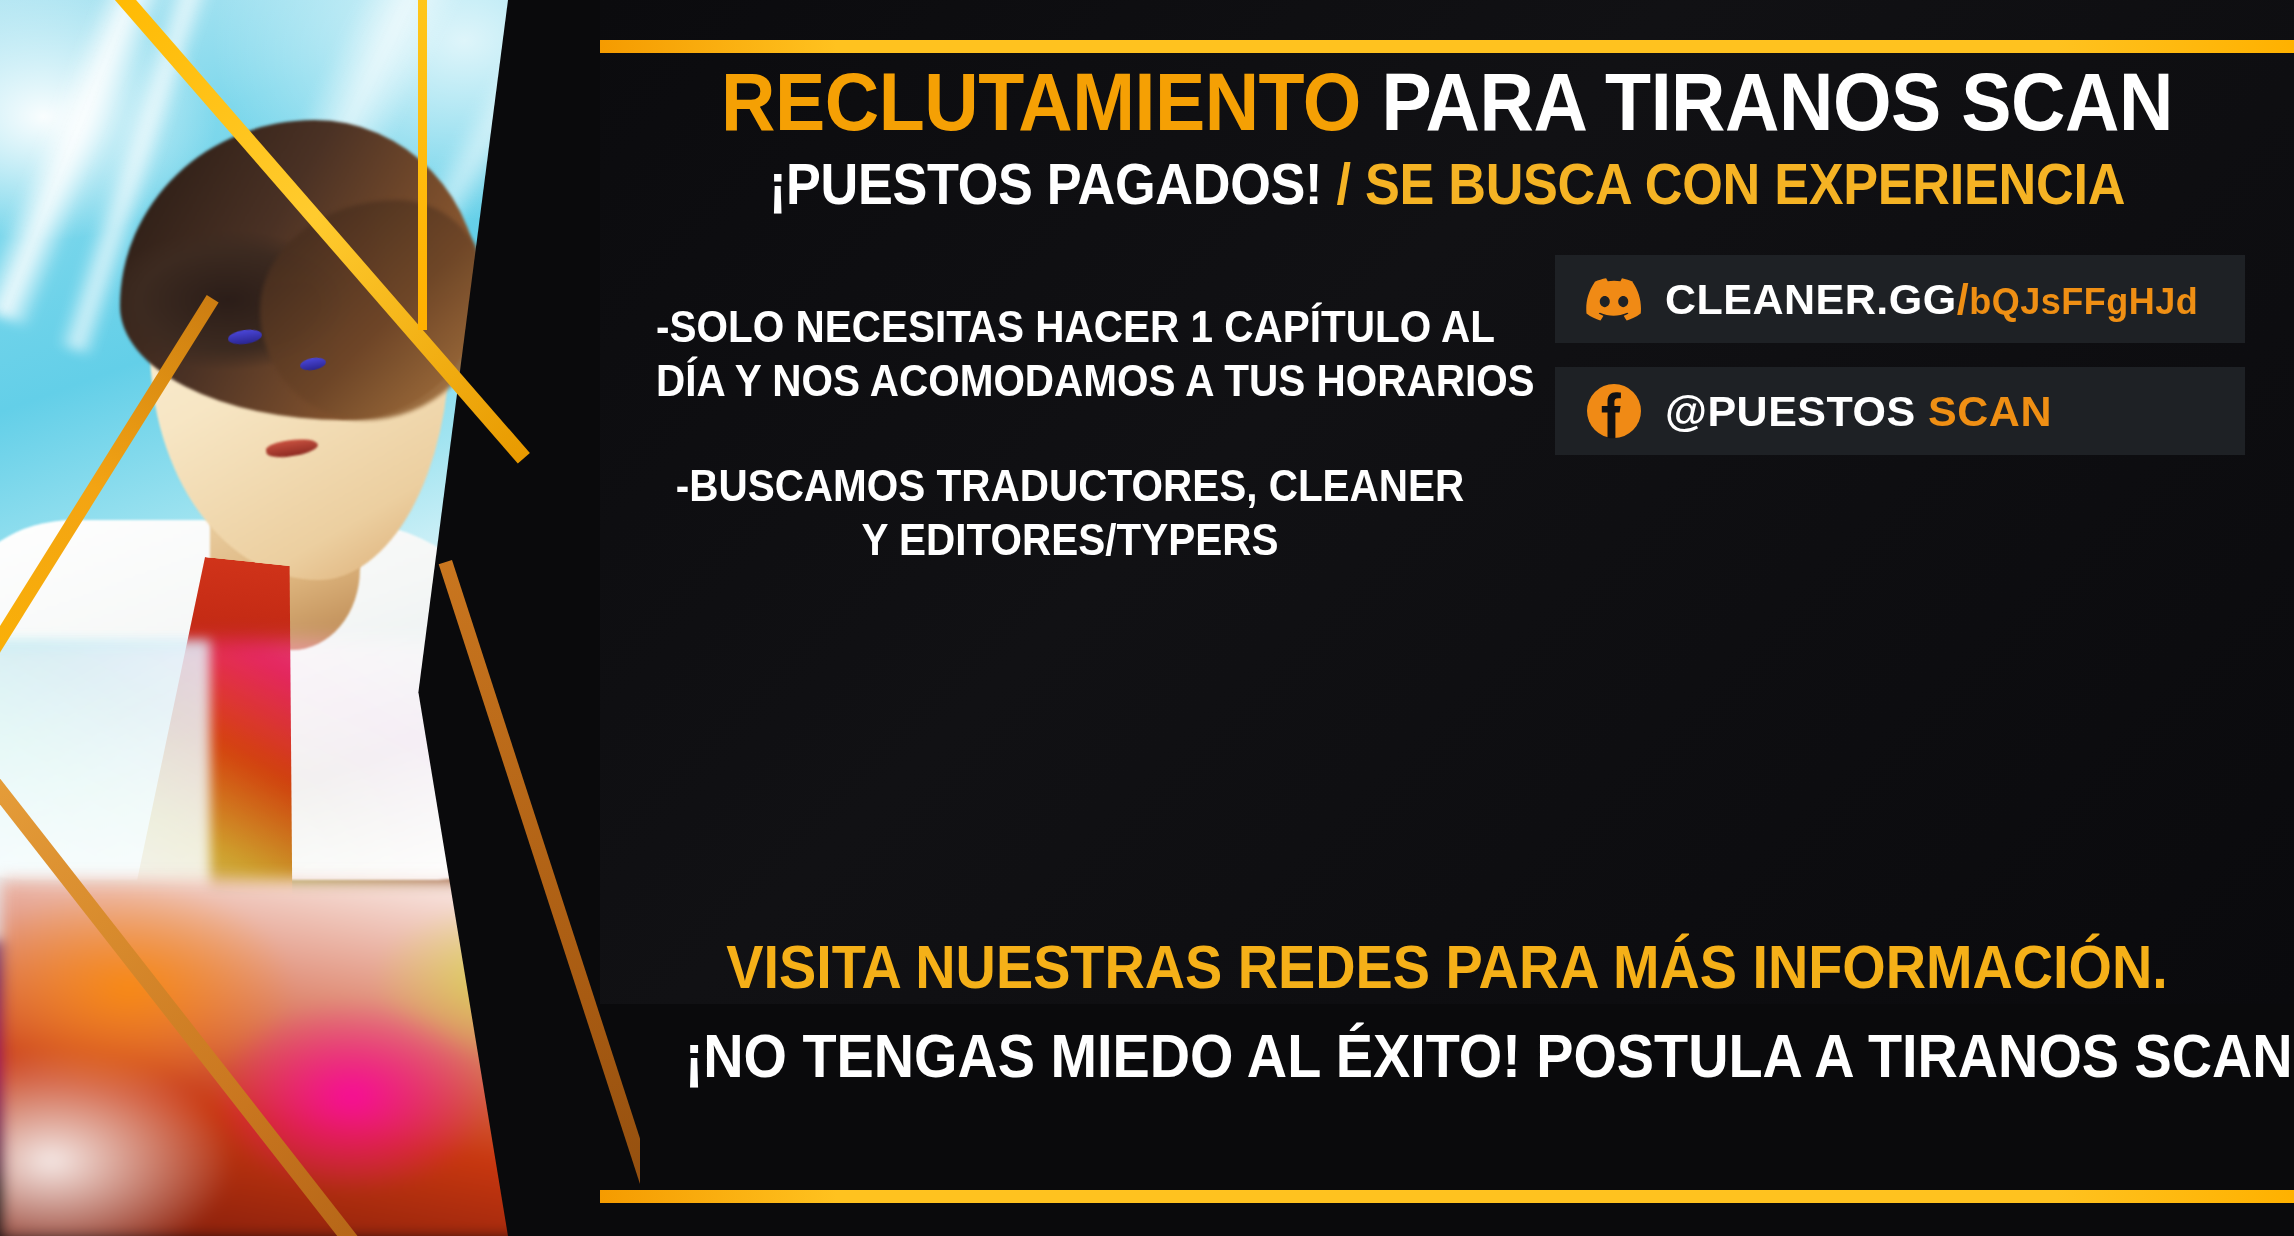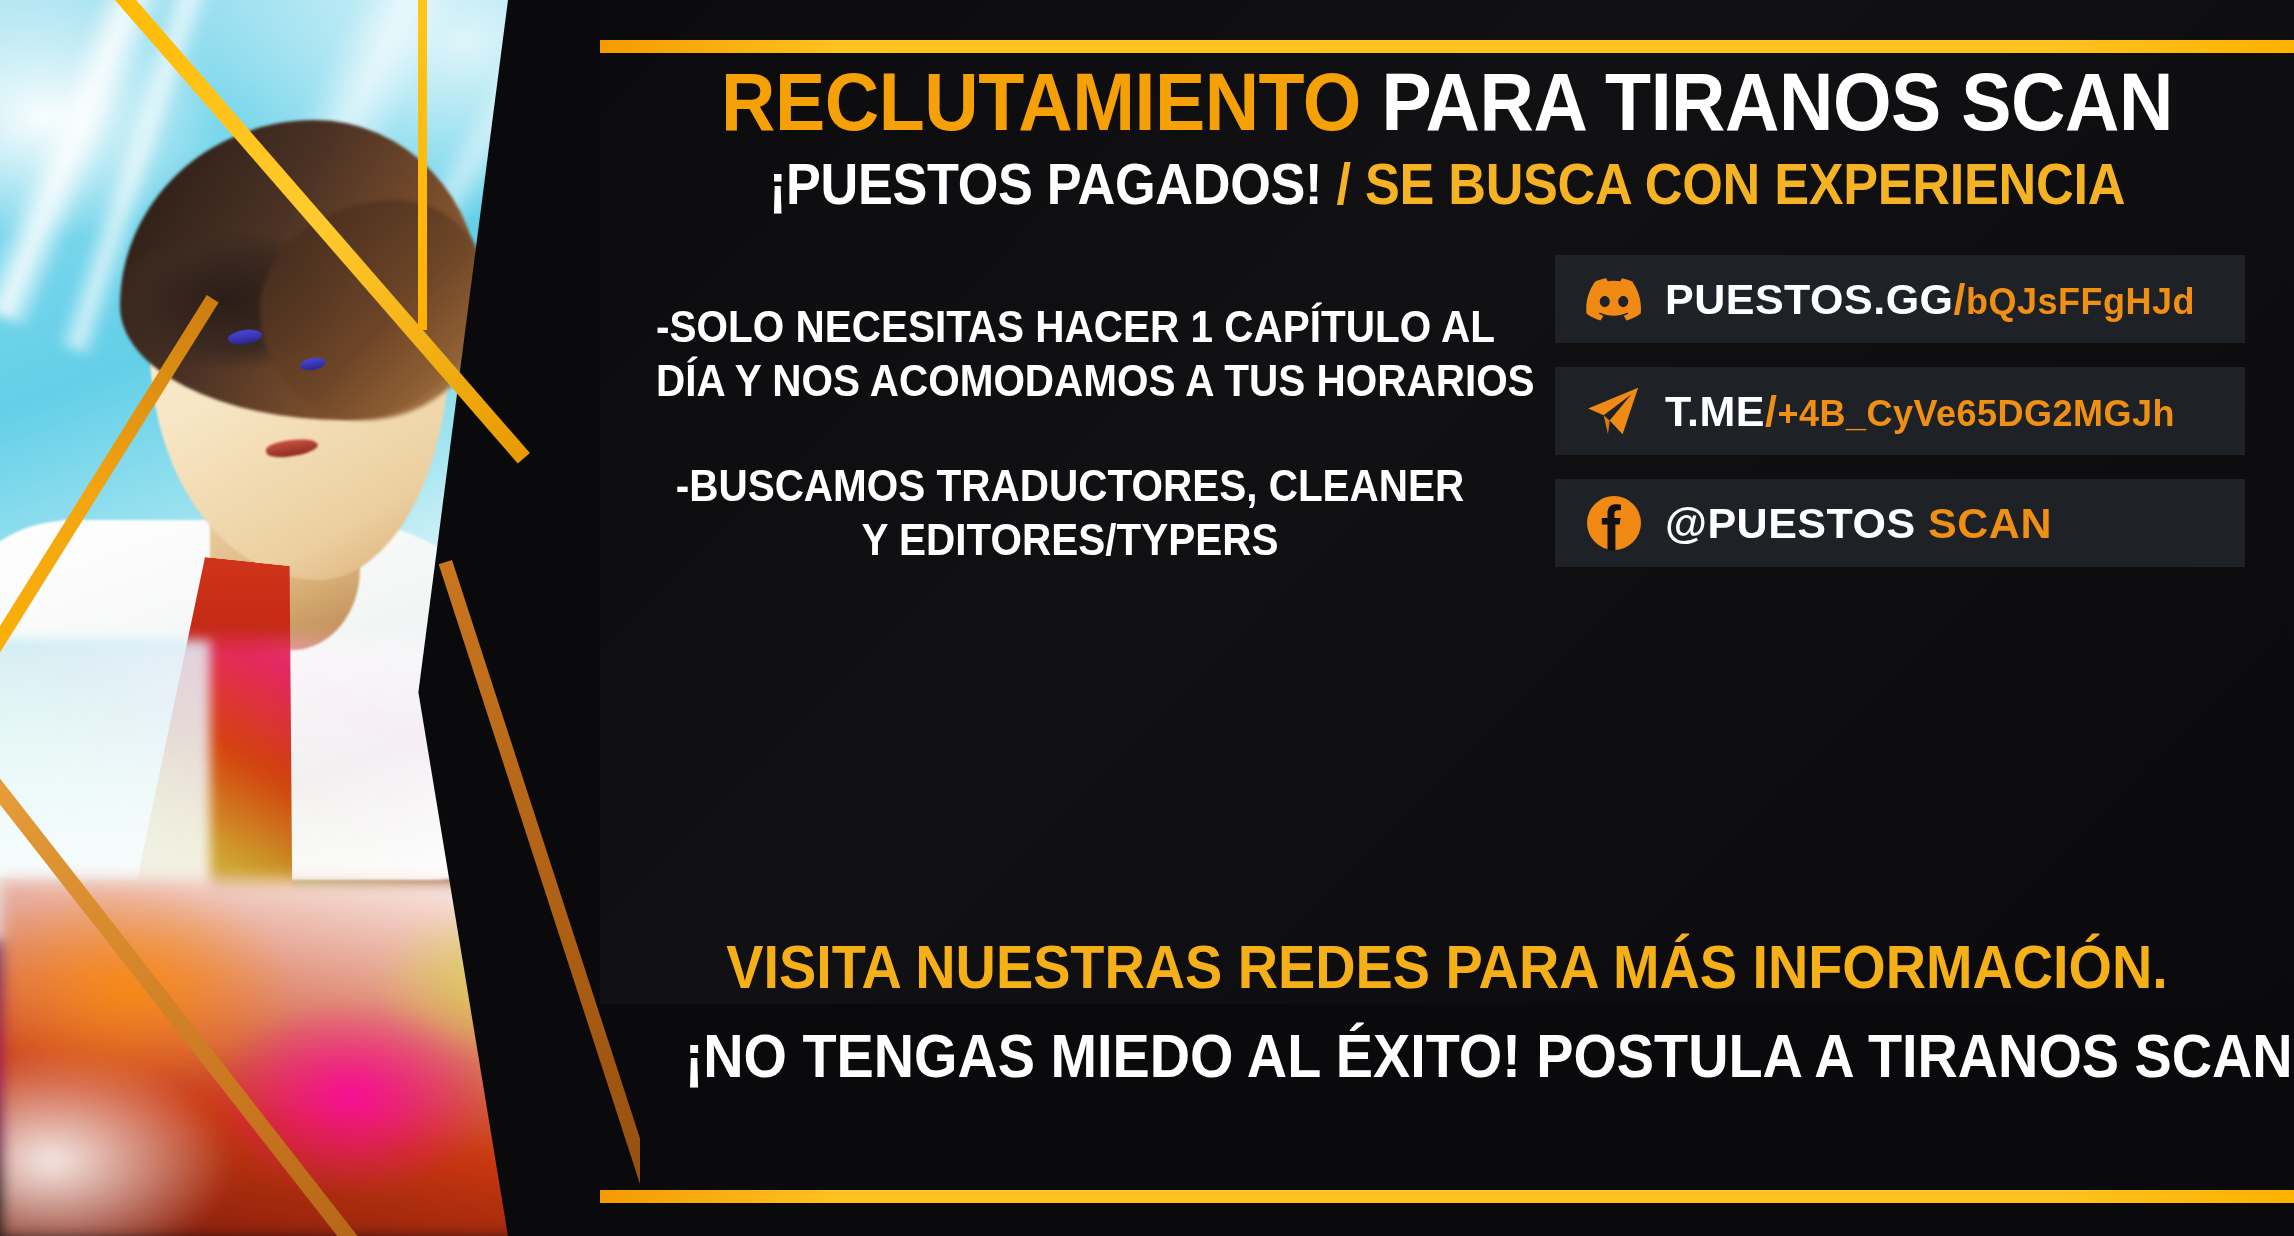--- a/index.html
+++ b/index.html
@@ -389,35 +389,24 @@
 
     <div class="cards">
 
       <div class="card">
         <span class="card-icon">
           <svg width="56" height="43" viewBox="0 0 71 55" aria-hidden="true">
             <path fill="#f08a15" d="M60.1 4.9A58.5 58.5 0 0 0 45.7.4a.2.2 0 0 0-.2.1c-.6 1.1-1.3 2.6-1.8 3.7a54 54 0 0 0-16.2 0c-.5-1.2-1.2-2.6-1.9-3.7a.2.2 0 0 0-.2-.1c-5 .9-9.9 2.4-14.4 4.5a.2.2 0 0 0-.1.1C1.6 18.7-.9 32.1.3 45.3v.2c6 4.5 11.9 7.2 17.7 9a.2.2 0 0 0 .2-.1c1.4-1.9 2.6-3.8 3.6-5.9a.2.2 0 0 0-.1-.3c-1.9-.7-3.7-1.6-5.4-2.6a.2.2 0 0 1 0-.4l1.1-.8a.2.2 0 0 1 .2 0c11.3 5.2 23.5 5.2 34.7 0a.2.2 0 0 1 .2 0l1.1.8a.2.2 0 0 1 0 .4c-1.7 1-3.5 1.9-5.4 2.6a.2.2 0 0 0-.1.3c1 2.1 2.2 4 3.6 5.9a.2.2 0 0 0 .2.1c5.8-1.8 11.7-4.5 17.7-9a.2.2 0 0 0 .1-.2c1.5-15.3-2.5-28.6-10.5-40.3a.2.2 0 0 0-.1-.1zM23.7 37.3c-3.5 0-6.4-3.2-6.4-7.1s2.8-7.1 6.4-7.1c3.6 0 6.5 3.2 6.4 7.1 0 3.9-2.8 7.1-6.4 7.1zm23.6 0c-3.5 0-6.4-3.2-6.4-7.1s2.8-7.1 6.4-7.1c3.6 0 6.5 3.2 6.4 7.1 0 3.9-2.8 7.1-6.4 7.1z"></path>
           </svg>
         </span>
         <span class="card-text">
-          <span class="ct-white">PUESTOS.GG</span><span class="ct-gold">/</span><span class="ct-gold small-caps">bQJsFFgHJd</span>
+          <span class="ct-white">CLEANER.GG</span><span class="ct-gold">/</span><span class="ct-gold small-caps">bQJsFFgHJd</span>
         </span>
       </div>
 
-      <div class="card">
-        <span class="card-icon">
-          <svg width="56" height="50" viewBox="0 0 64 58" aria-hidden="true">
-            <path fill="#f08a15" d="M2 26 60 2 42 56 27 40 52 10 20 34z"></path>
-            <path fill="#d97a0c" d="M20 34 27 40 25 56z"></path>
-          </svg>
-        </span>
-        <span class="card-text">
-          <span class="ct-white">T.ME</span><span class="ct-gold">/</span><span class="ct-gold small-caps">+4B_CyVe65DG2MGJh</span>
-        </span>
-      </div>
 
       <div class="card">
         <span class="card-icon">
           <svg width="56" height="56" viewBox="0 0 56 56" aria-hidden="true">
             <circle cx="28" cy="28" r="27" fill="#f08a15"></circle>
             <path fill="#111113" d="M33.6 29.4l1-6.5h-6.2v-4.2c0-1.8.9-3.5 3.7-3.5h2.8V9.7s-2.6-.4-5-.4c-5.1 0-8.4 3.1-8.4 8.7v4.9h-5.7v6.5h5.7V55a22.6 22.6 0 0 0 7.9 0V29.4z"></path>
           </svg>
         </span>
         <span class="card-text">
           <span class="ct-white">@PUESTOS</span>&nbsp;<span class="ct-gold">SCAN</span>

